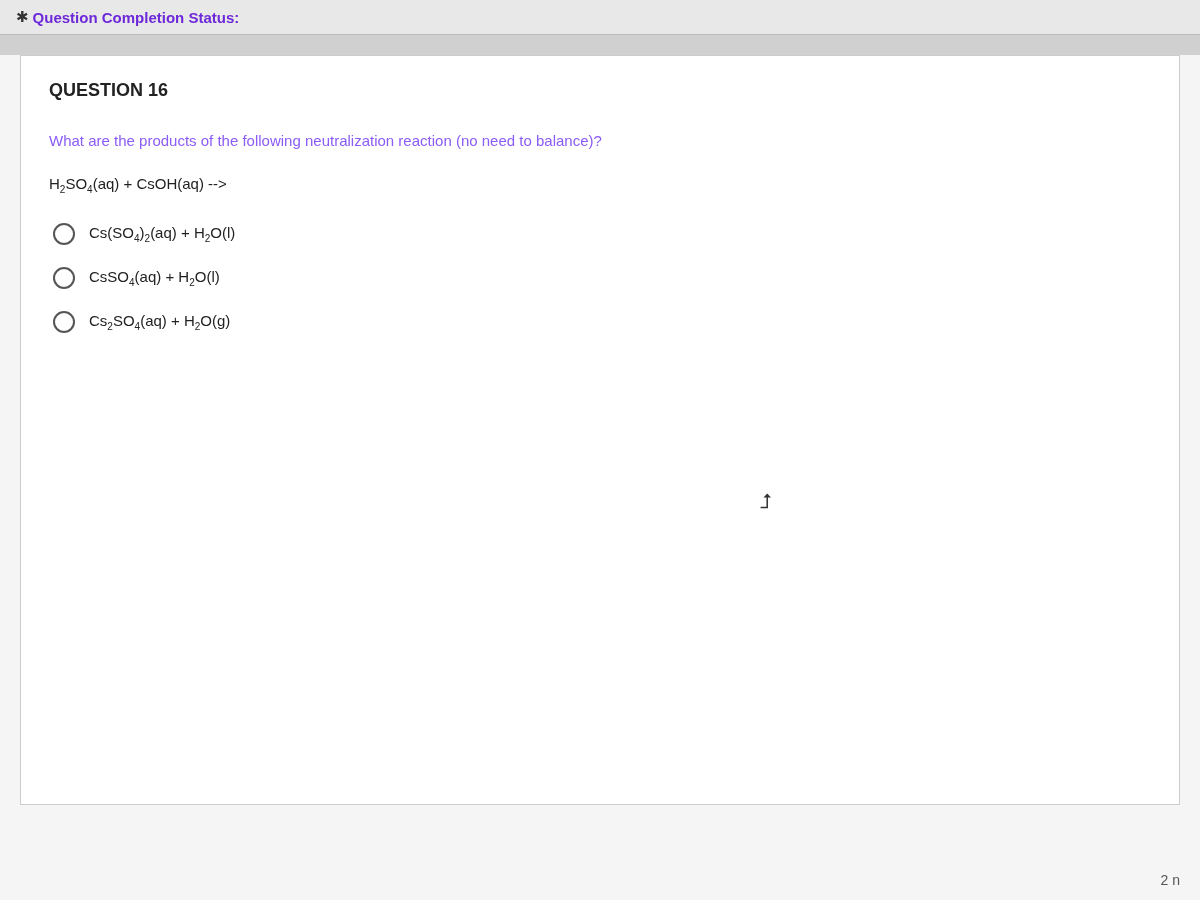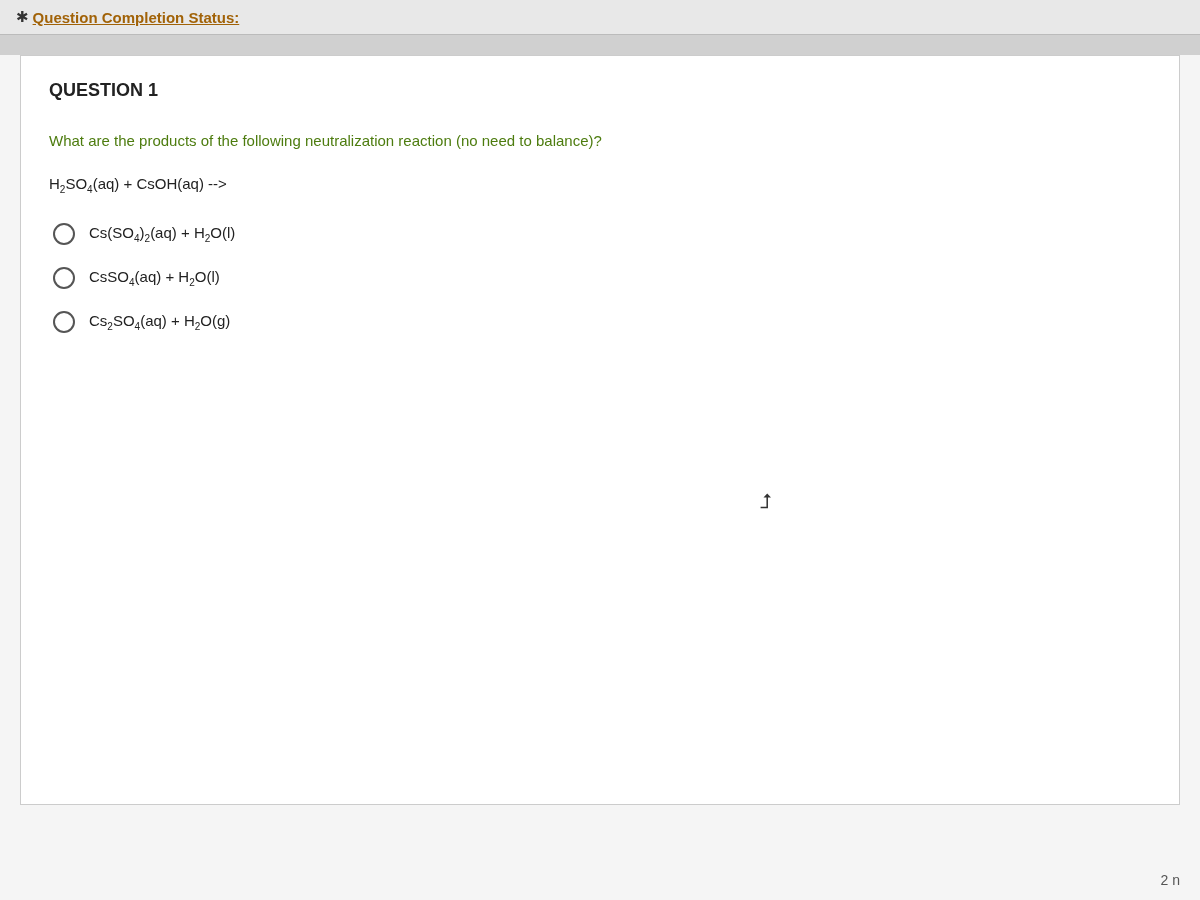--- a/index.html
+++ b/index.html
@@ -19,23 +19,22 @@
     .top-bar {
       background-color: #e8e8e8;
       padding: 8px 16px;
       border-bottom: 1px solid #bbb;
       display: flex;
       align-items: center;
     }
 
     .top-bar-title {
       font-size: 15px;
-      color: #a16207;
+      color: #6d28d9;
       font-weight: bold;
-      text-decoration: underline;
     }
 
     .top-bar-asterisk {
       color: #333;
       font-size: 15px;
       margin-right: 4px;
     }
 
     .main-content {
       background-color: #f5f5f5;
@@ -55,21 +54,21 @@
 
     .question-number {
       font-size: 18px;
       font-weight: bold;
       color: #222;
       margin-bottom: 28px;
     }
 
     .question-text {
       font-size: 15px;
-      color: #4d7c0f;
+      color: #8b5cf6;
       line-height: 1.6;
       margin-bottom: 22px;
     }
 
     .reaction-equation {
       font-size: 15px;
       color: #222;
       margin-bottom: 28px;
       font-family: Arial, sans-serif;
     }
@@ -132,21 +131,21 @@
 <body>
 
 <div class="top-bar">
   <span class="top-bar-asterisk">✱</span>
   <span class="top-bar-title">Question Completion Status:</span>
 </div>
 
 <div class="main-content">
   <div class="question-box">
 
-    <div class="question-number">QUESTION 1</div>
+    <div class="question-number">QUESTION 16</div>
 
     <div class="question-text">What are the products of the following neutralization reaction (no need to balance)?</div>
 
     <div class="reaction-equation">
       H<sub>2</sub>SO<sub>4</sub>(aq) + CsOH(aq) --&gt;
     </div>
 
     <div class="answer-options">
 
       <div class="option-row">

